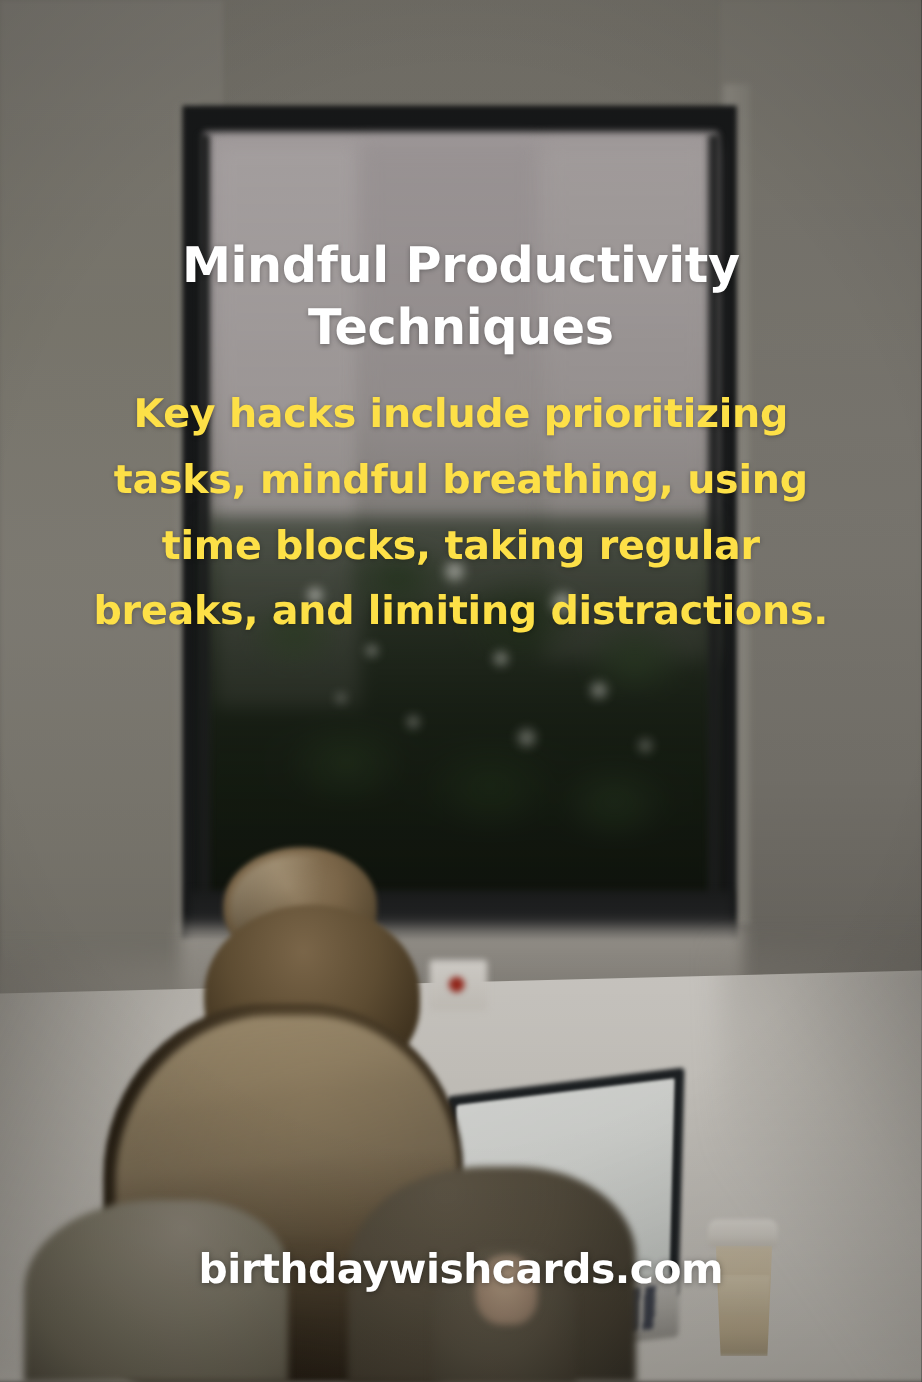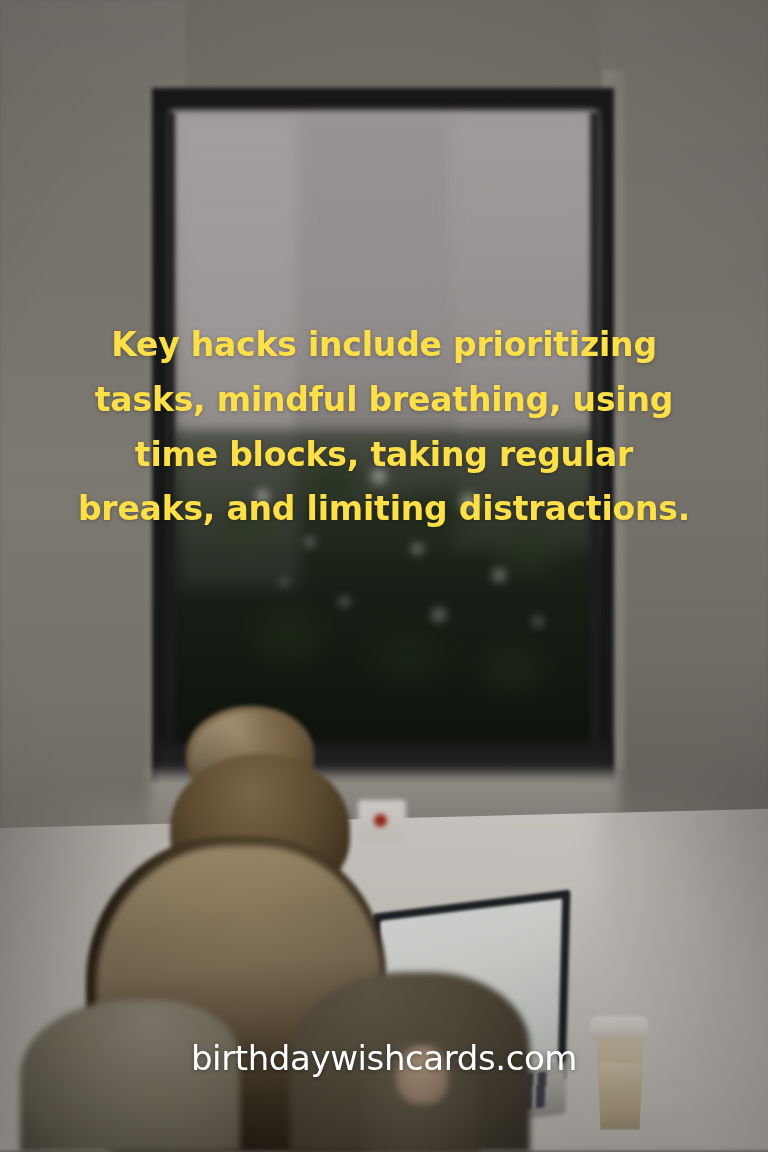--- a/index.html
+++ b/index.html
@@ -399,21 +399,21 @@
   #watermark {
     position: absolute;
     left: 0;
     top: 1038px;
     width: 768px;
     margin: 0;
     text-align: center;
     color: #ffffff;
     font-family: "DejaVu Sans", sans-serif;
     font-size: 34px;
-    font-weight: 400;
+    font-weight: 700;
     letter-spacing: -0.4px;
     text-shadow: 0 1px 5px rgba(0,0,0,.38);
   }
 </style>
 </head>
 <body>
 
 <div id="card">
 
   <div class="layer" id="wall"></div>
@@ -455,19 +455,20 @@
   <div class="layer" id="hair-waves"></div>
   <div class="layer" id="shoulder-left"></div>
   <div class="layer" id="shoulder-right"></div>
   <div class="layer" id="arm"></div>
   <div class="layer" id="hand"></div>
 
   <div class="layer" id="tone"></div>
   <div class="layer" id="vignette"></div>
 
   <div id="text-overlay">
+    <h1 id="headline">Mindful Productivity Techniques</h1>
 
     <p id="subtext">Key hacks include prioritizing tasks, mindful breathing, using time blocks, taking regular breaks, and limiting distractions.</p>
 
     <p id="watermark">birthdaywishcards.com</p>
   </div>
 
 </div>
 
 </body></html>

